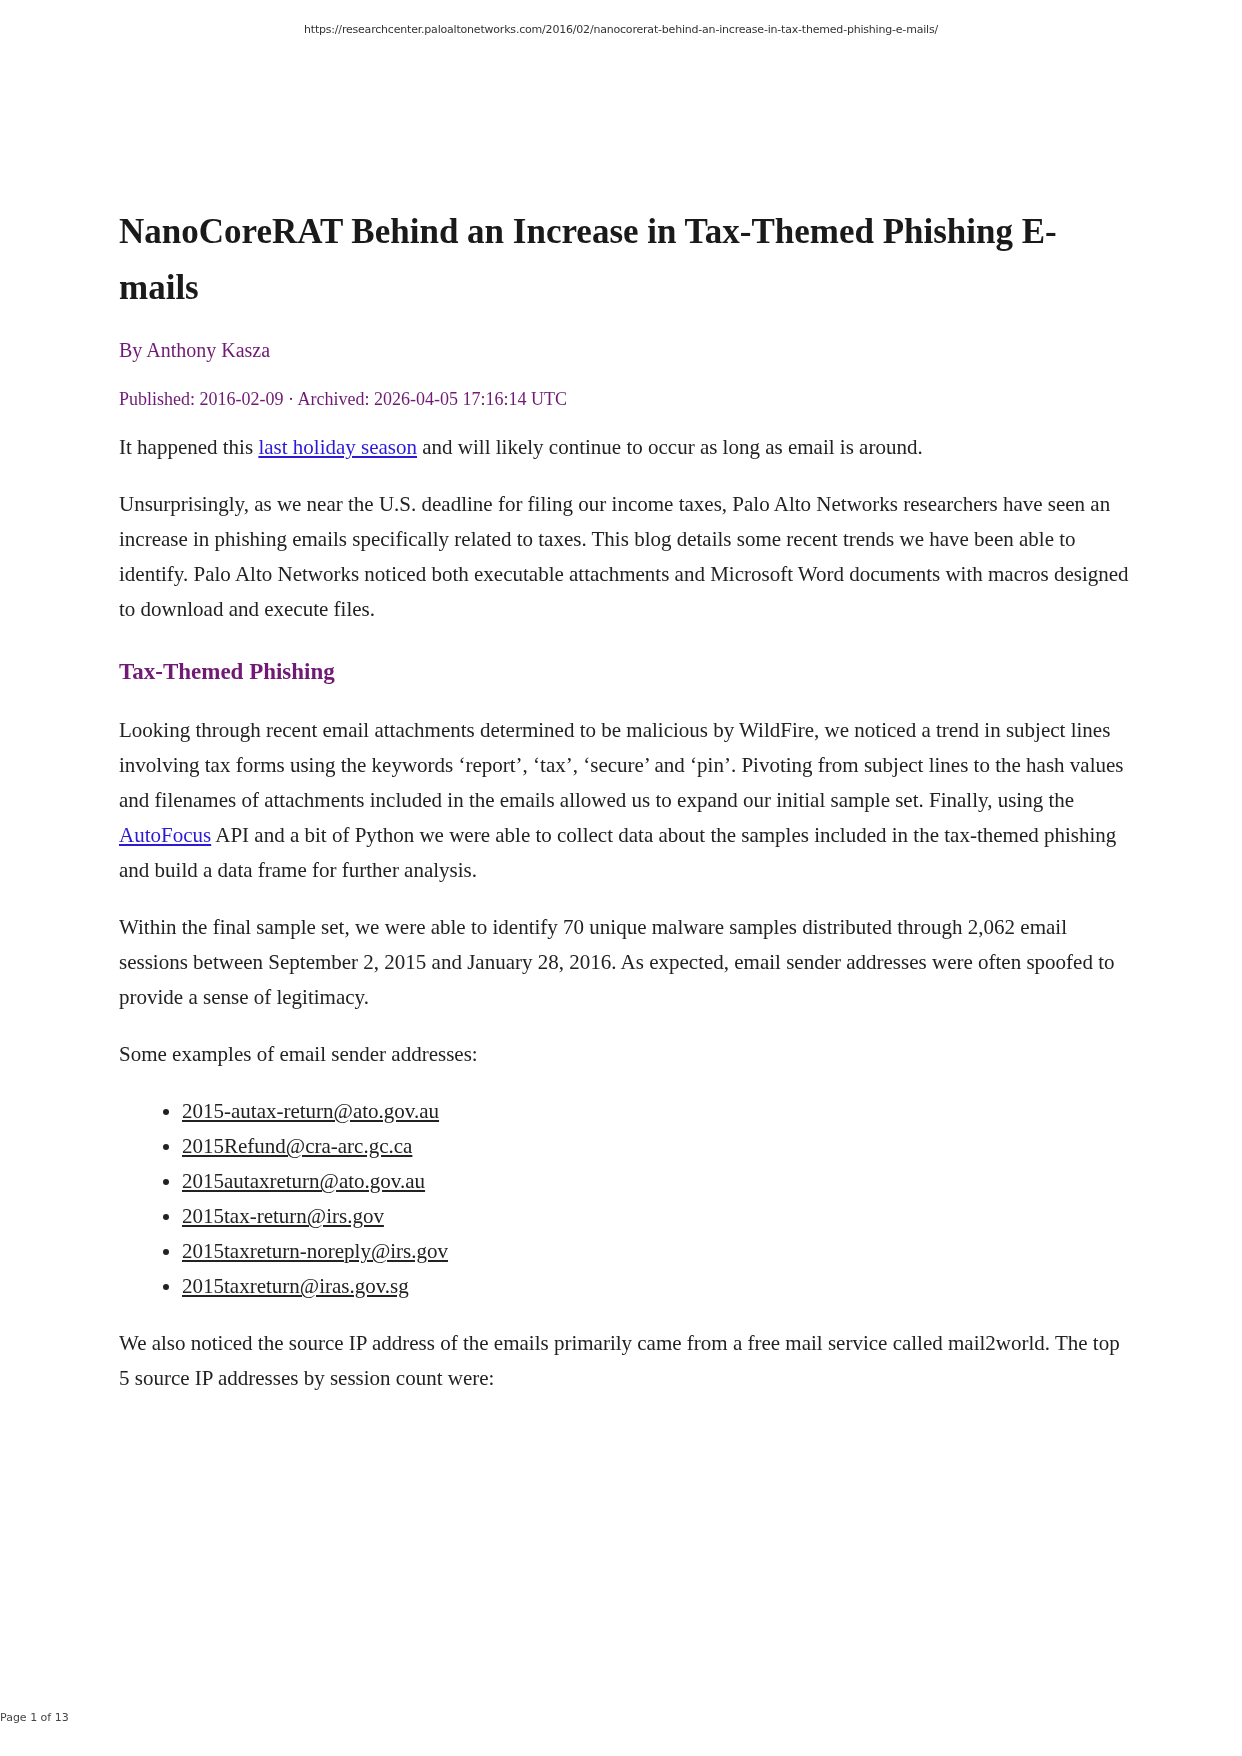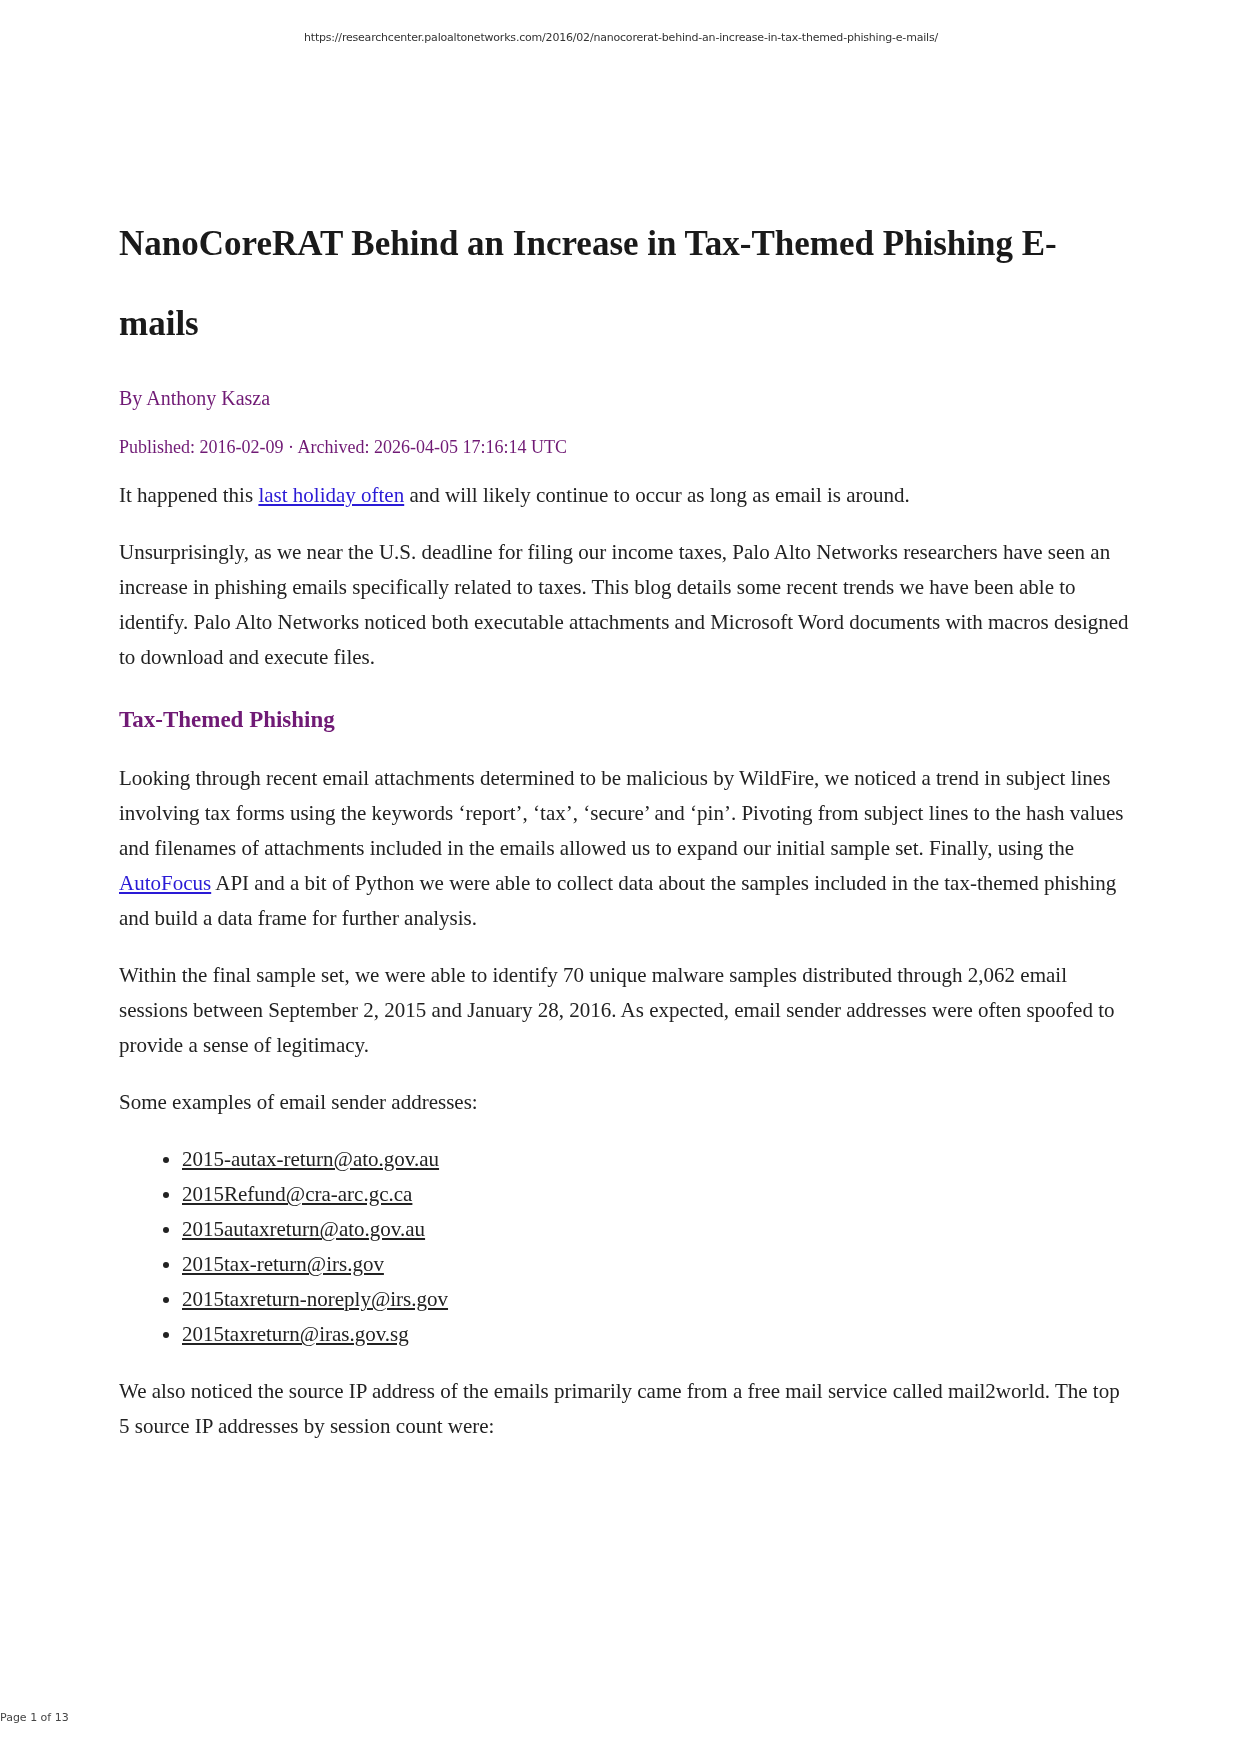--- a/index.html
+++ b/index.html
@@ -10,40 +10,40 @@
     body {
       width: 1242px;
       height: 1756px;
       position: relative;
       overflow: hidden;
       font-family: "Liberation Serif", serif;
       color: #222222;
     }
     .page-url {
       position: absolute;
-      top: 31px;
+      top: 23px;
       left: 0;
       width: 1242px;
       text-align: center;
       font-family: "DejaVu Sans", sans-serif;
       font-size: 11px;
       color: #333333;
       letter-spacing: -0.2px;
     }
     .content {
       position: absolute;
       left: 119px;
       top: 204px;
       width: 1010px;
     }
     h1 {
       font-family: "Liberation Serif", serif;
       font-weight: bold;
       font-size: 35px;
-      line-height: 80px;
+      line-height: 56px;
       margin: 0 0 20px 0;
       color: #1a1a1a;
     }
     .byline {
       font-size: 20px;
       color: #701a75;
       margin: 12px 0 22px 0;
       line-height: 28px;
     }
     .meta {
@@ -100,21 +100,21 @@
 <body>
 
 <div class="page-url">https://researchcenter.paloaltonetworks.com/2016/02/nanocorerat-behind-an-increase-in-tax-themed-phishing-e-mails/</div>
 
 <div class="content">
   <h1>NanoCoreRAT Behind an Increase in Tax-Themed Phishing E-mails</h1>
   <div class="byline">By Anthony Kasza</div>
   <div class="meta">Published: 2016-02-09 · Archived: 2026-04-05 17:16:14 UTC</div>
 
 
-  <p><span>It happened this </span><a href="#">last holiday often</a><span> and will likely continue to occur as long as email is around.</span></p>
+  <p><span>It happened this </span><a href="#">last holiday season</a><span> and will likely continue to occur as long as email is around.</span></p>
 
   <p>Unsurprisingly, as we near the U.S. deadline for filing our income taxes, Palo Alto Networks researchers have seen an increase in phishing emails specifically related to taxes. This blog details some recent trends we have been able to identify. Palo Alto Networks noticed both executable attachments and Microsoft Word documents with macros designed to download and execute files.</p>
 
   <h2>Tax-Themed Phishing</h2>
 
   <p><span>Looking through recent email attachments determined to be malicious by WildFire, we noticed a trend in subject lines involving tax forms using the keywords ‘report’, ‘tax’, ‘secure’ and ‘pin’. Pivoting from subject lines to the hash values and filenames of attachments included in the emails allowed us to expand our initial sample set. Finally, using the </span><a href="#">AutoFocus</a><span> API and a bit of Python we were able to collect data about the samples included in the tax-themed phishing and build a data frame for further analysis.</span></p>
 
   <p>Within the final sample set, we were able to identify 70 unique malware samples distributed through 2,062 email sessions between September 2, 2015 and January 28, 2016. As expected, email sender addresses were often spoofed to provide a sense of legitimacy.</p>
 
   <p>Some examples of email sender addresses:</p>

